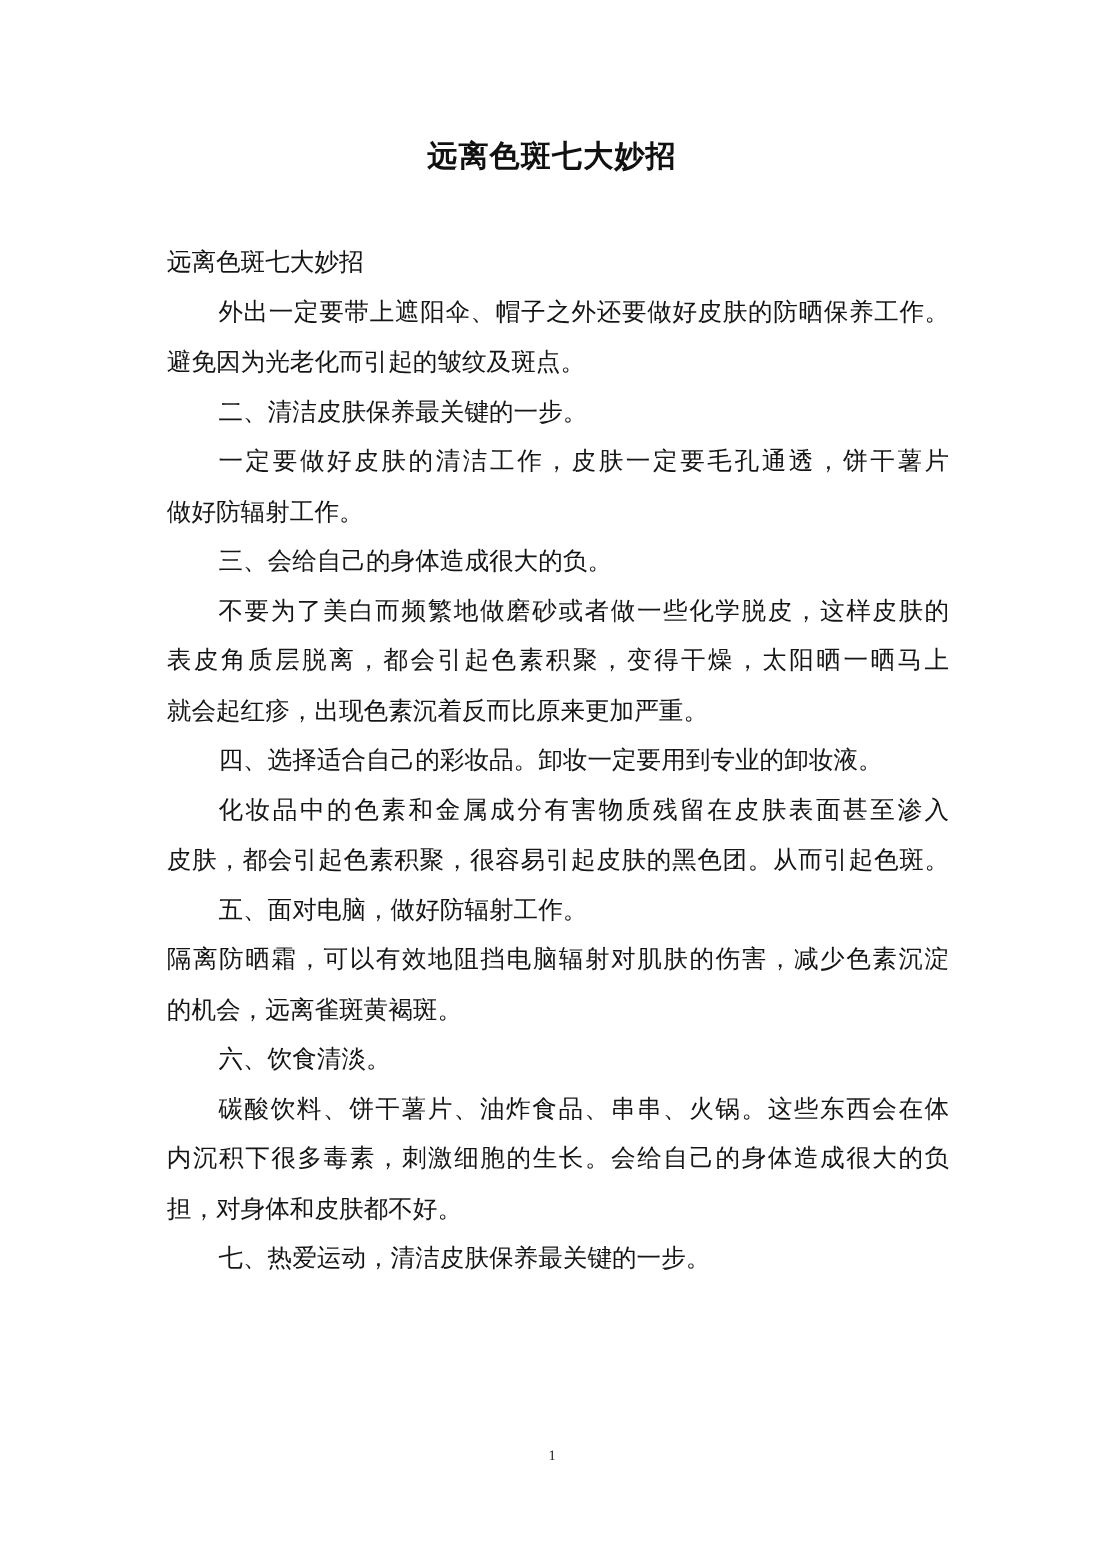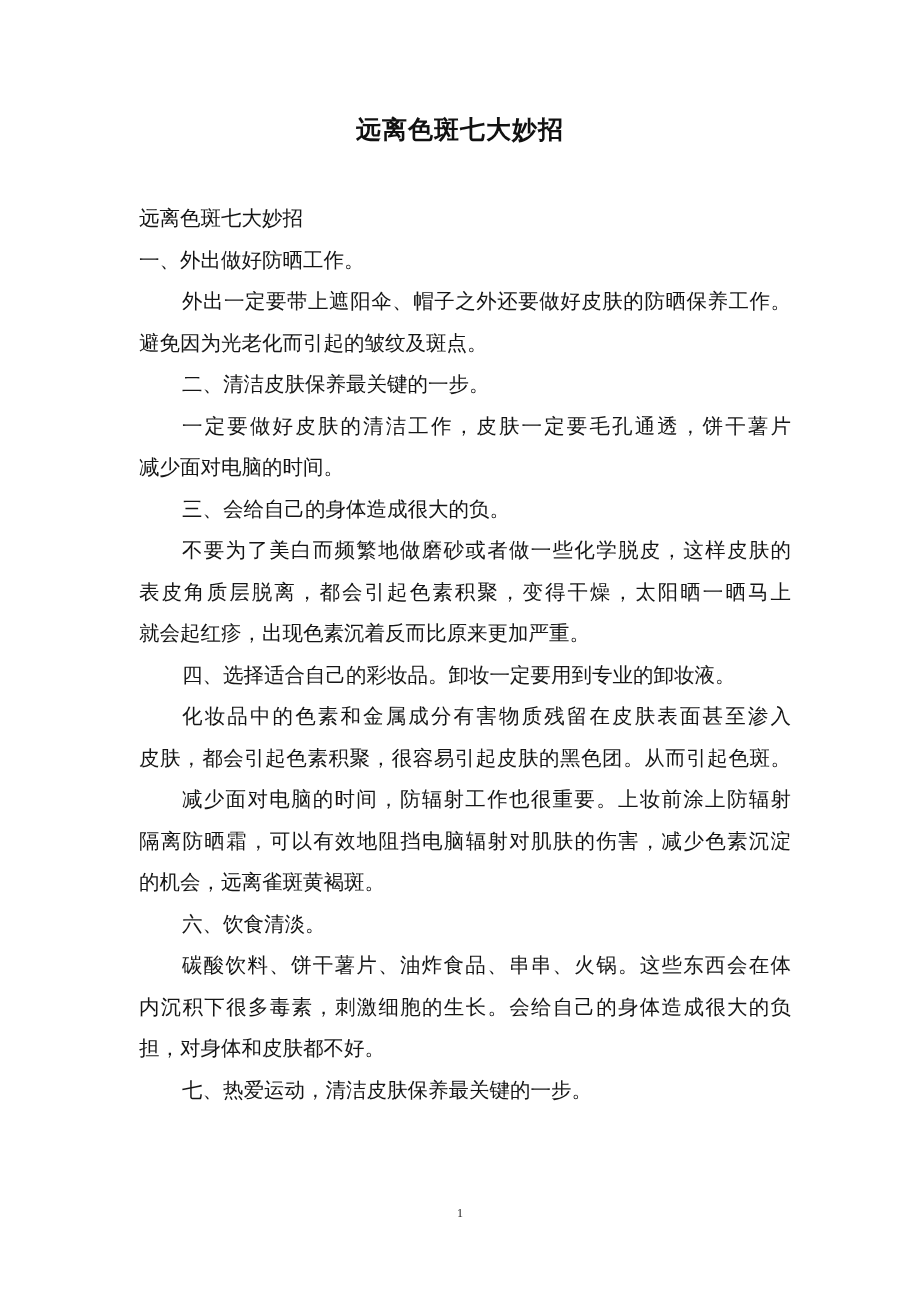--- a/index.html
+++ b/index.html
@@ -68,34 +68,33 @@
     }
   </style>
 </head>
 <body>
 
 <div class="page">
   <div class="title">远离色斑七大妙招</div>
 
   <div class="body">
     <div class="line">远离色斑七大妙招</div>
-    <div class="line">一、外出做好防晒工作。</div>
     <div class="line indent justify">外出一定要带上遮阳伞、帽子之外还要做好皮肤的防晒保养工作。</div>
     <div class="line">避免因为光老化而引起的皱纹及斑点。</div>
     <div class="line indent">二、清洁皮肤保养最关键的一步。</div>
     <div class="line indent justify">一定要做好皮肤的清洁工作，皮肤一定要毛孔通透，饼干薯片</div>
-    <div class="line">减少面对电脑的时间。</div>
+    <div class="line">做好防辐射工作。</div>
     <div class="line indent">三、会给自己的身体造成很大的负。</div>
     <div class="line indent justify">不要为了美白而频繁地做磨砂或者做一些化学脱皮，这样皮肤的</div>
     <div class="line justify">表皮角质层脱离，都会引起色素积聚，变得干燥，太阳晒一晒马上</div>
     <div class="line">就会起红疹，出现色素沉着反而比原来更加严重。</div>
     <div class="line indent">四、选择适合自己的彩妆品。卸妆一定要用到专业的卸妆液。</div>
     <div class="line indent justify">化妆品中的色素和金属成分有害物质残留在皮肤表面甚至渗入</div>
     <div class="line justify">皮肤，都会引起色素积聚，很容易引起皮肤的黑色团。从而引起色斑。</div>
-    <div class="line indent justify">减少面对电脑的时间，防辐射工作也很重要。上妆前涂上防辐射</div>
+    <div class="line indent">五、面对电脑，做好防辐射工作。</div>
     <div class="line justify">隔离防晒霜，可以有效地阻挡电脑辐射对肌肤的伤害，减少色素沉淀</div>
     <div class="line">的机会，远离雀斑黄褐斑。</div>
     <div class="line indent">六、饮食清淡。</div>
     <div class="line indent justify">碳酸饮料、饼干薯片、油炸食品、串串、火锅。这些东西会在体</div>
     <div class="line justify">内沉积下很多毒素，刺激细胞的生长。会给自己的身体造成很大的负</div>
     <div class="line">担，对身体和皮肤都不好。</div>
     <div class="line indent">七、热爱运动，清洁皮肤保养最关键的一步。</div>
   </div>
 
   <div class="page-number">1</div>

